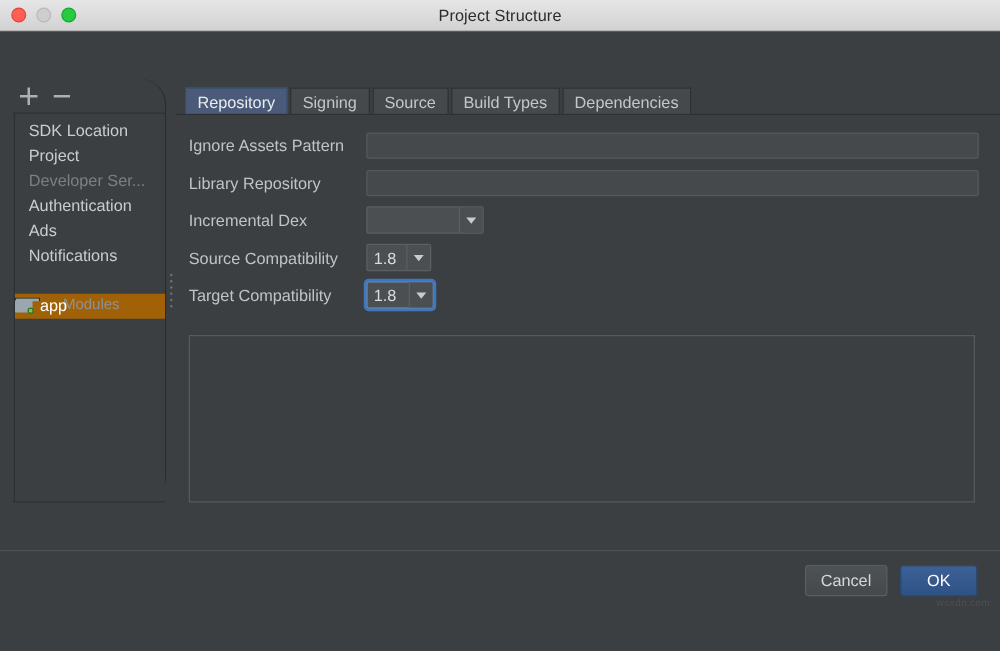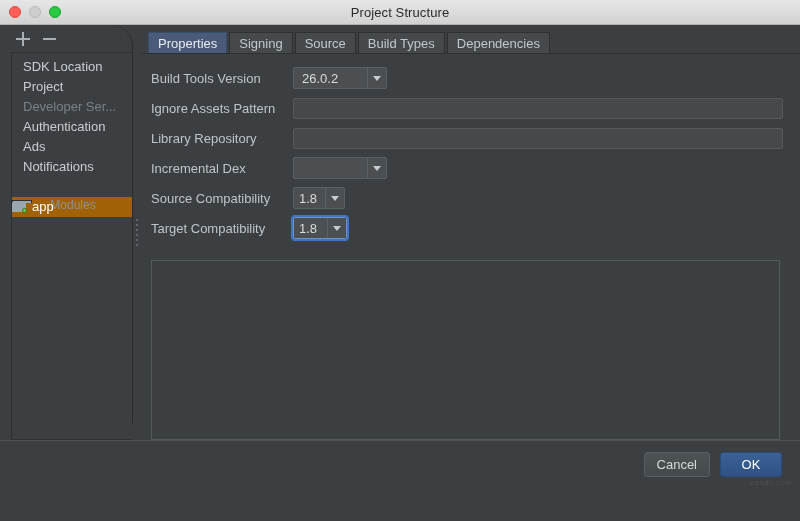--- a/index.html
+++ b/index.html
@@ -8,21 +8,21 @@
     width: 800px; height: 521px;
     font-family: "Liberation Sans", sans-serif;
     overflow: hidden;
     background: #3c3f41;
   }
 
   #window {
     position: relative;
     width: 800px; height: 488px;
     background: #3c3f41;
-    display: flex; flex-direction: column;
+    display: flex; flex-direction: column; gap: 38px;
   }
 
   
   #titlebar {
     position: relative;
     height: 25px;
     flex: 0 0 25px;
     background: linear-gradient(to bottom, #e6e6e6 0%, #d2d2d2 100%);
     border-bottom: 1px solid #b3b3b3;
     display: flex; align-items: center;
@@ -322,50 +322,39 @@
           <i></i>
           <i></i>
           <i></i>
       </span>
     </div>
 
     <div id="rightpane">
 
       <div id="tabstrip">
         <div class="tab active">
-          <span>Properties</span>
+          <span>Repository</span>
         </div>
         <div class="tab">
           <span>Signing</span>
         </div>
         <div class="tab">
           <span>Source</span>
         </div>
         <div class="tab">
           <span>Build Types</span>
         </div>
         <div class="tab">
           <span>Dependencies</span>
         </div>
       </div>
 
       <div id="form">
 
 
-        <div class="row">
-          <div class="lbl">Build Tools Version</div>
-          <div class="ctl">
-            <div class="combo med">
-              <span class="val">26.0.2</span>
-              <span class="arrow">
-                  <i class="tri"></i>
-                </span>
-            </div>
-          </div>
-        </div>
 
         <div class="row">
           <div class="lbl">Ignore Assets Pattern</div>
           <div class="ctl">
             <input class="textfield" type="text" value="" style="">
           </div>
         </div>
 
         <div class="row">
           <div class="lbl">Library Repository</div>

